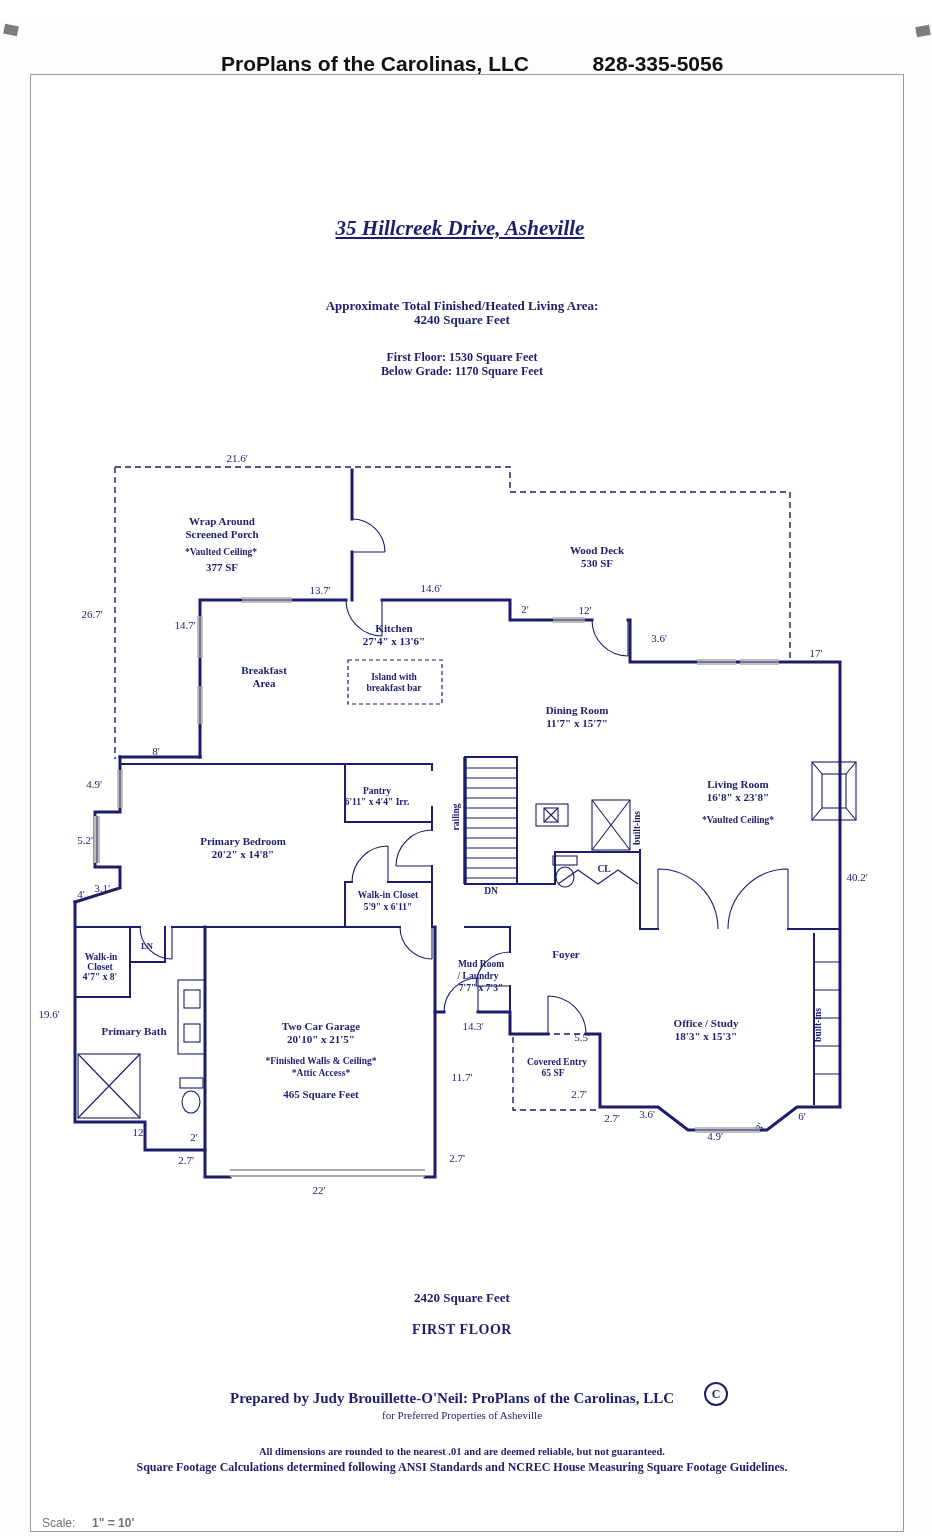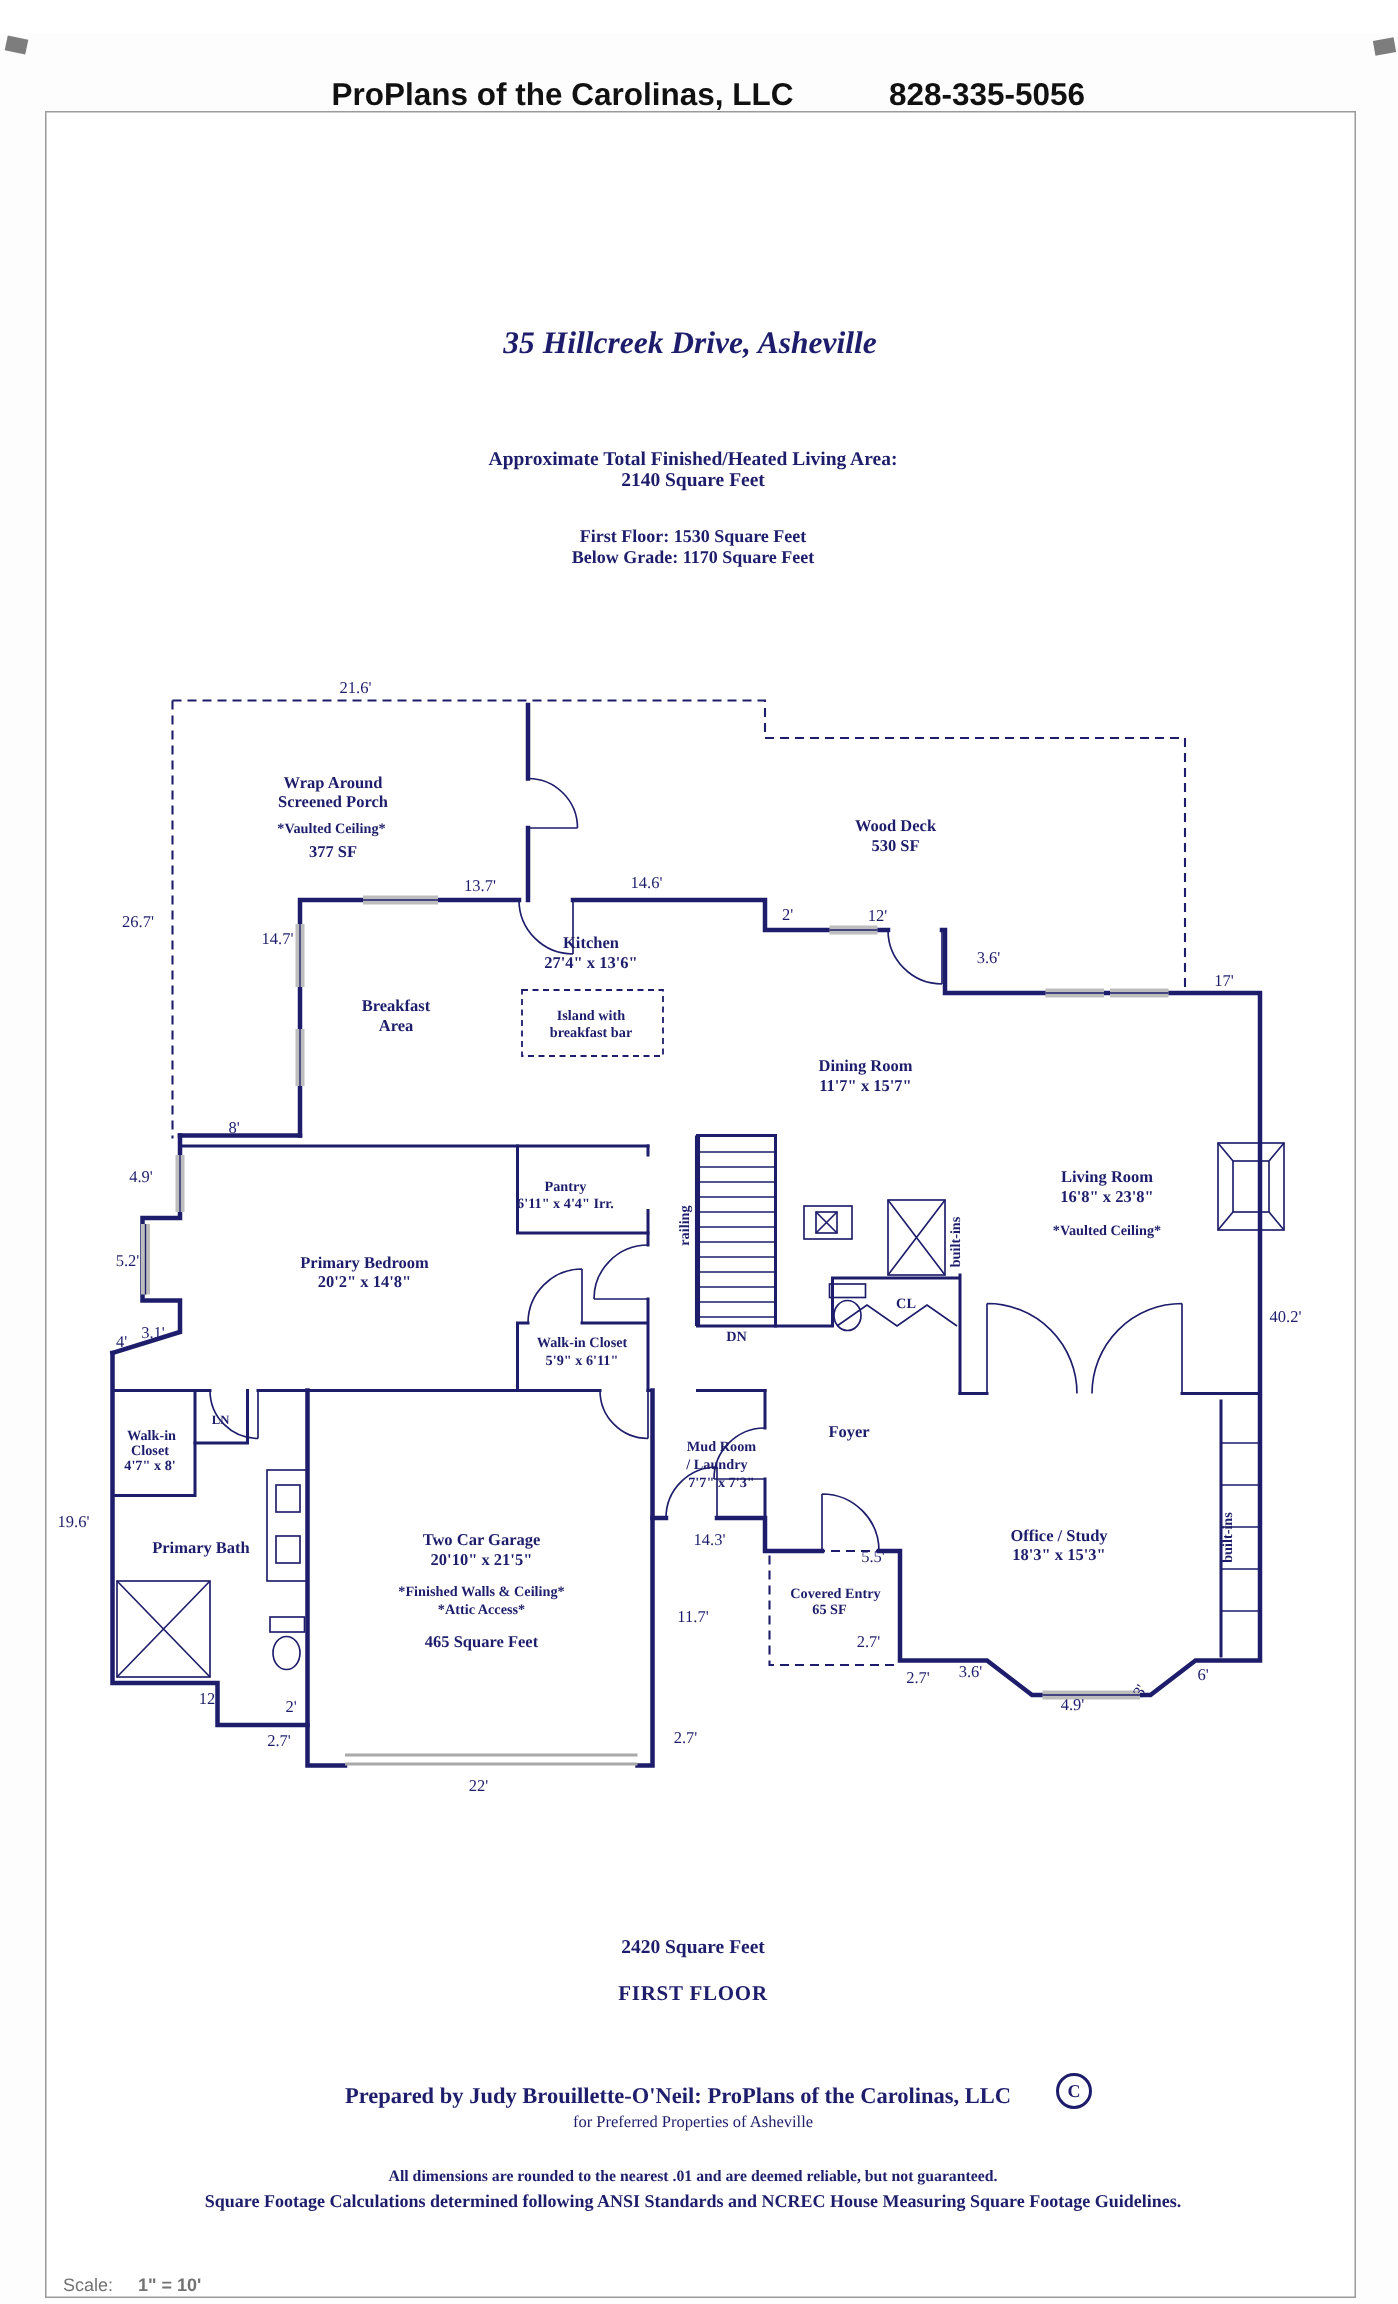--- a/index.html
+++ b/index.html
@@ -1,21 +1,21 @@
 <!DOCTYPE html>
 <html><head>
 <meta charset="utf-8">
 <style>
   html,body{margin:0;padding:0;background:#ffffff;}
   .page{position:relative;width:932px;height:1536px;background:#fdfdfd;overflow:hidden;
         font-family:"Liberation Serif",serif;color:#1d1d6b;margin-top:22px;}
   .abs{position:absolute;}
   .border-frame{left:30px;top:52px;width:872px;height:1456px;border:1px solid #9a9a9a;background:#ffffff;}
   .hdr{font-family:"Liberation Sans",sans-serif;font-weight:bold;font-size:21px;color:#111;white-space:nowrap;}
-  .title{font-size:21px;font-weight:bold;font-style:italic;white-space:nowrap;transform:translateX(-50%);}
+  .title{font-size:21px;font-weight:bold;font-style:italic;white-space:nowrap;transform:translateX(-50%);text-decoration:underline;}
   .ctr{transform:translateX(-50%);white-space:nowrap;text-align:center;}
   .sum{font-size:13px;font-weight:bold;}
   .floorlbl{font-size:14px;font-weight:bold;letter-spacing:.5px;}
   .floorlbl2{font-size:13px;font-weight:bold;}
   .prep{font-size:15px;font-weight:bold;}
   .prep2{font-size:11px;font-weight:normal;}
   .disc1{font-size:10.5px;font-weight:bold;}
   .disc2{font-size:12px;font-weight:bold;}
   .scale{font-family:"Liberation Sans",sans-serif;font-size:12px;color:#737373;}
   .scaleval{font-weight:bold;}
@@ -46,21 +46,21 @@
   <div class="abs artifact" style="left:916px;top:4px;transform:rotate(-10deg);"></div>
 
   <div class="abs border-frame"></div>
 
   <div class="abs hdr" style="left:375px;top:30px;transform:translateX(-50%);">ProPlans of the Carolinas, LLC</div>
   <div class="abs hdr" style="left:658px;top:30px;transform:translateX(-50%);">828-335-5056</div>
 
   <div class="abs title" style="left:460px;top:194px;">35 Hillcreek Drive, Asheville</div>
 
   <div class="abs ctr sum" style="left:462px;top:276px;">Approximate Total Finished/Heated Living Area:</div>
-  <div class="abs ctr sum" style="left:462px;top:290px;">2140 Square Feet</div>
+  <div class="abs ctr sum" style="left:462px;top:290px;">4240 Square Feet</div>
   <div class="abs ctr sum" style="left:462px;top:328px;font-size:12px;">First Floor:  1530 Square Feet</div>
   <div class="abs ctr sum" style="left:462px;top:342px;font-size:12px;">Below Grade:  1170 Square Feet</div>
 
   <svg width="932" height="1536" viewBox="0 0 932 1536">
 
     <g class="dash">
       <path d="M115,445 H510 V470 H790 V637"></path>
       <path d="M115,445 V737"></path>
       <path d="M600,1012 H513 V1088 H600"></path>
     </g>

